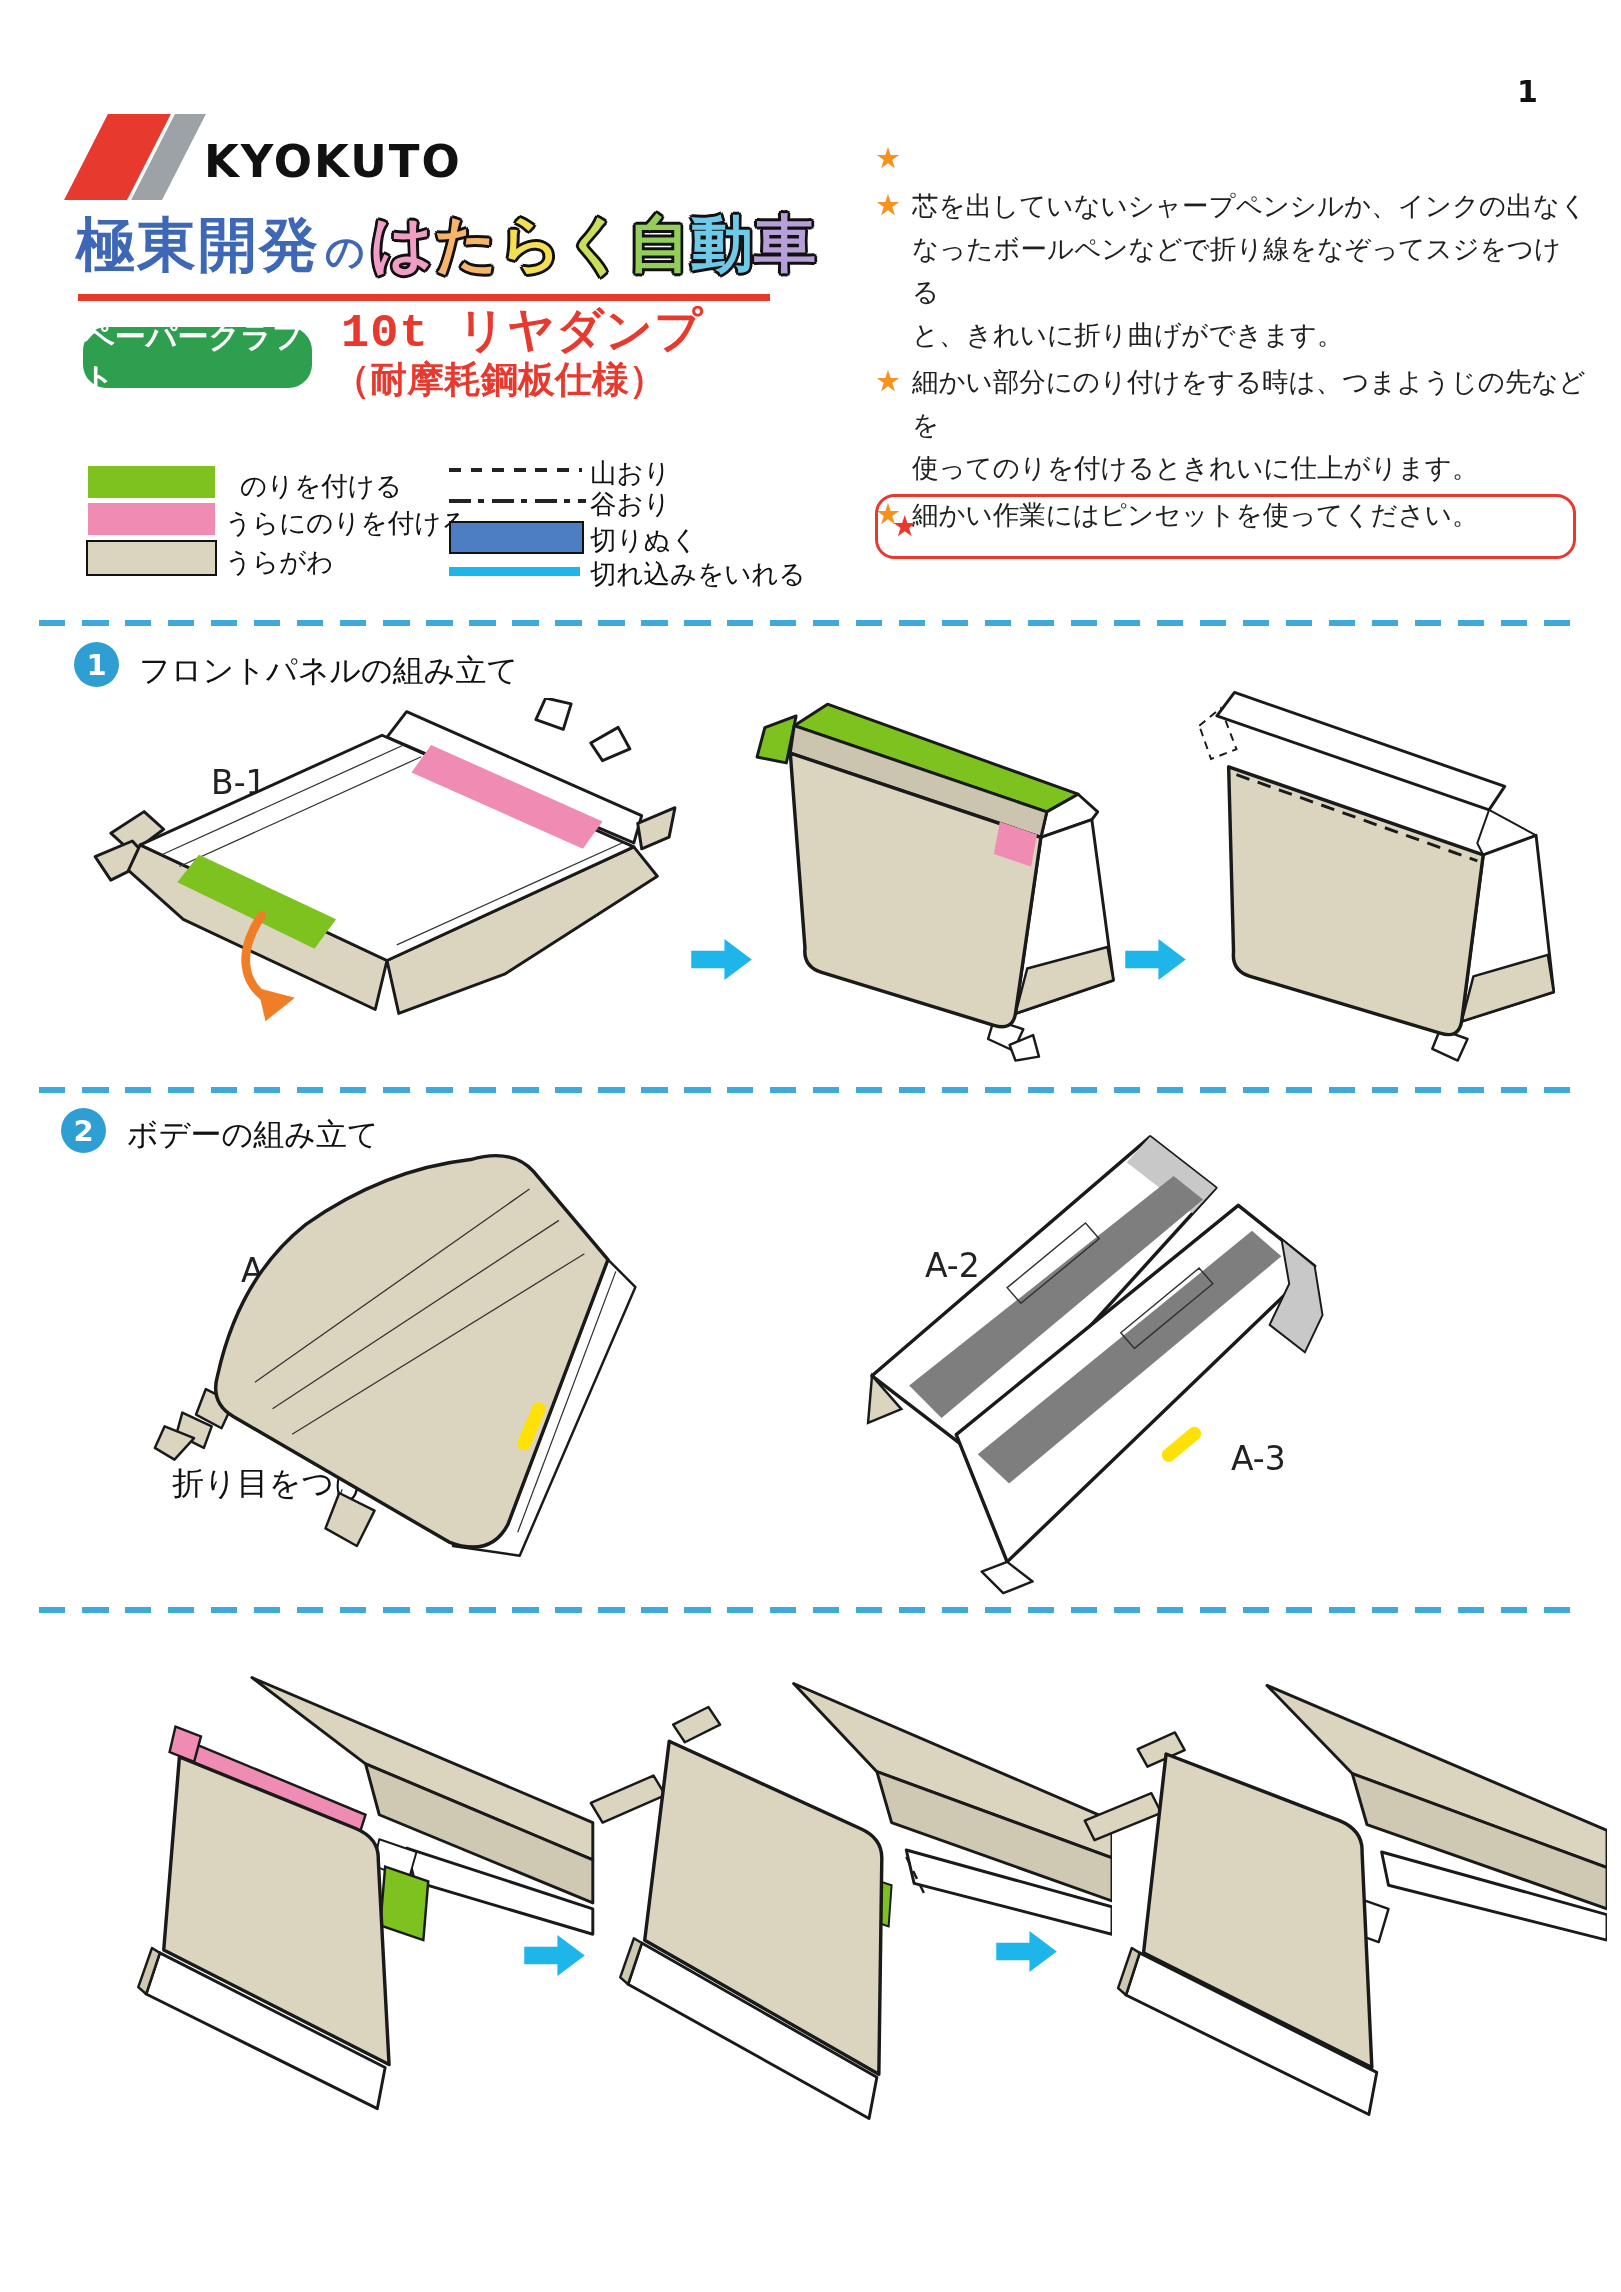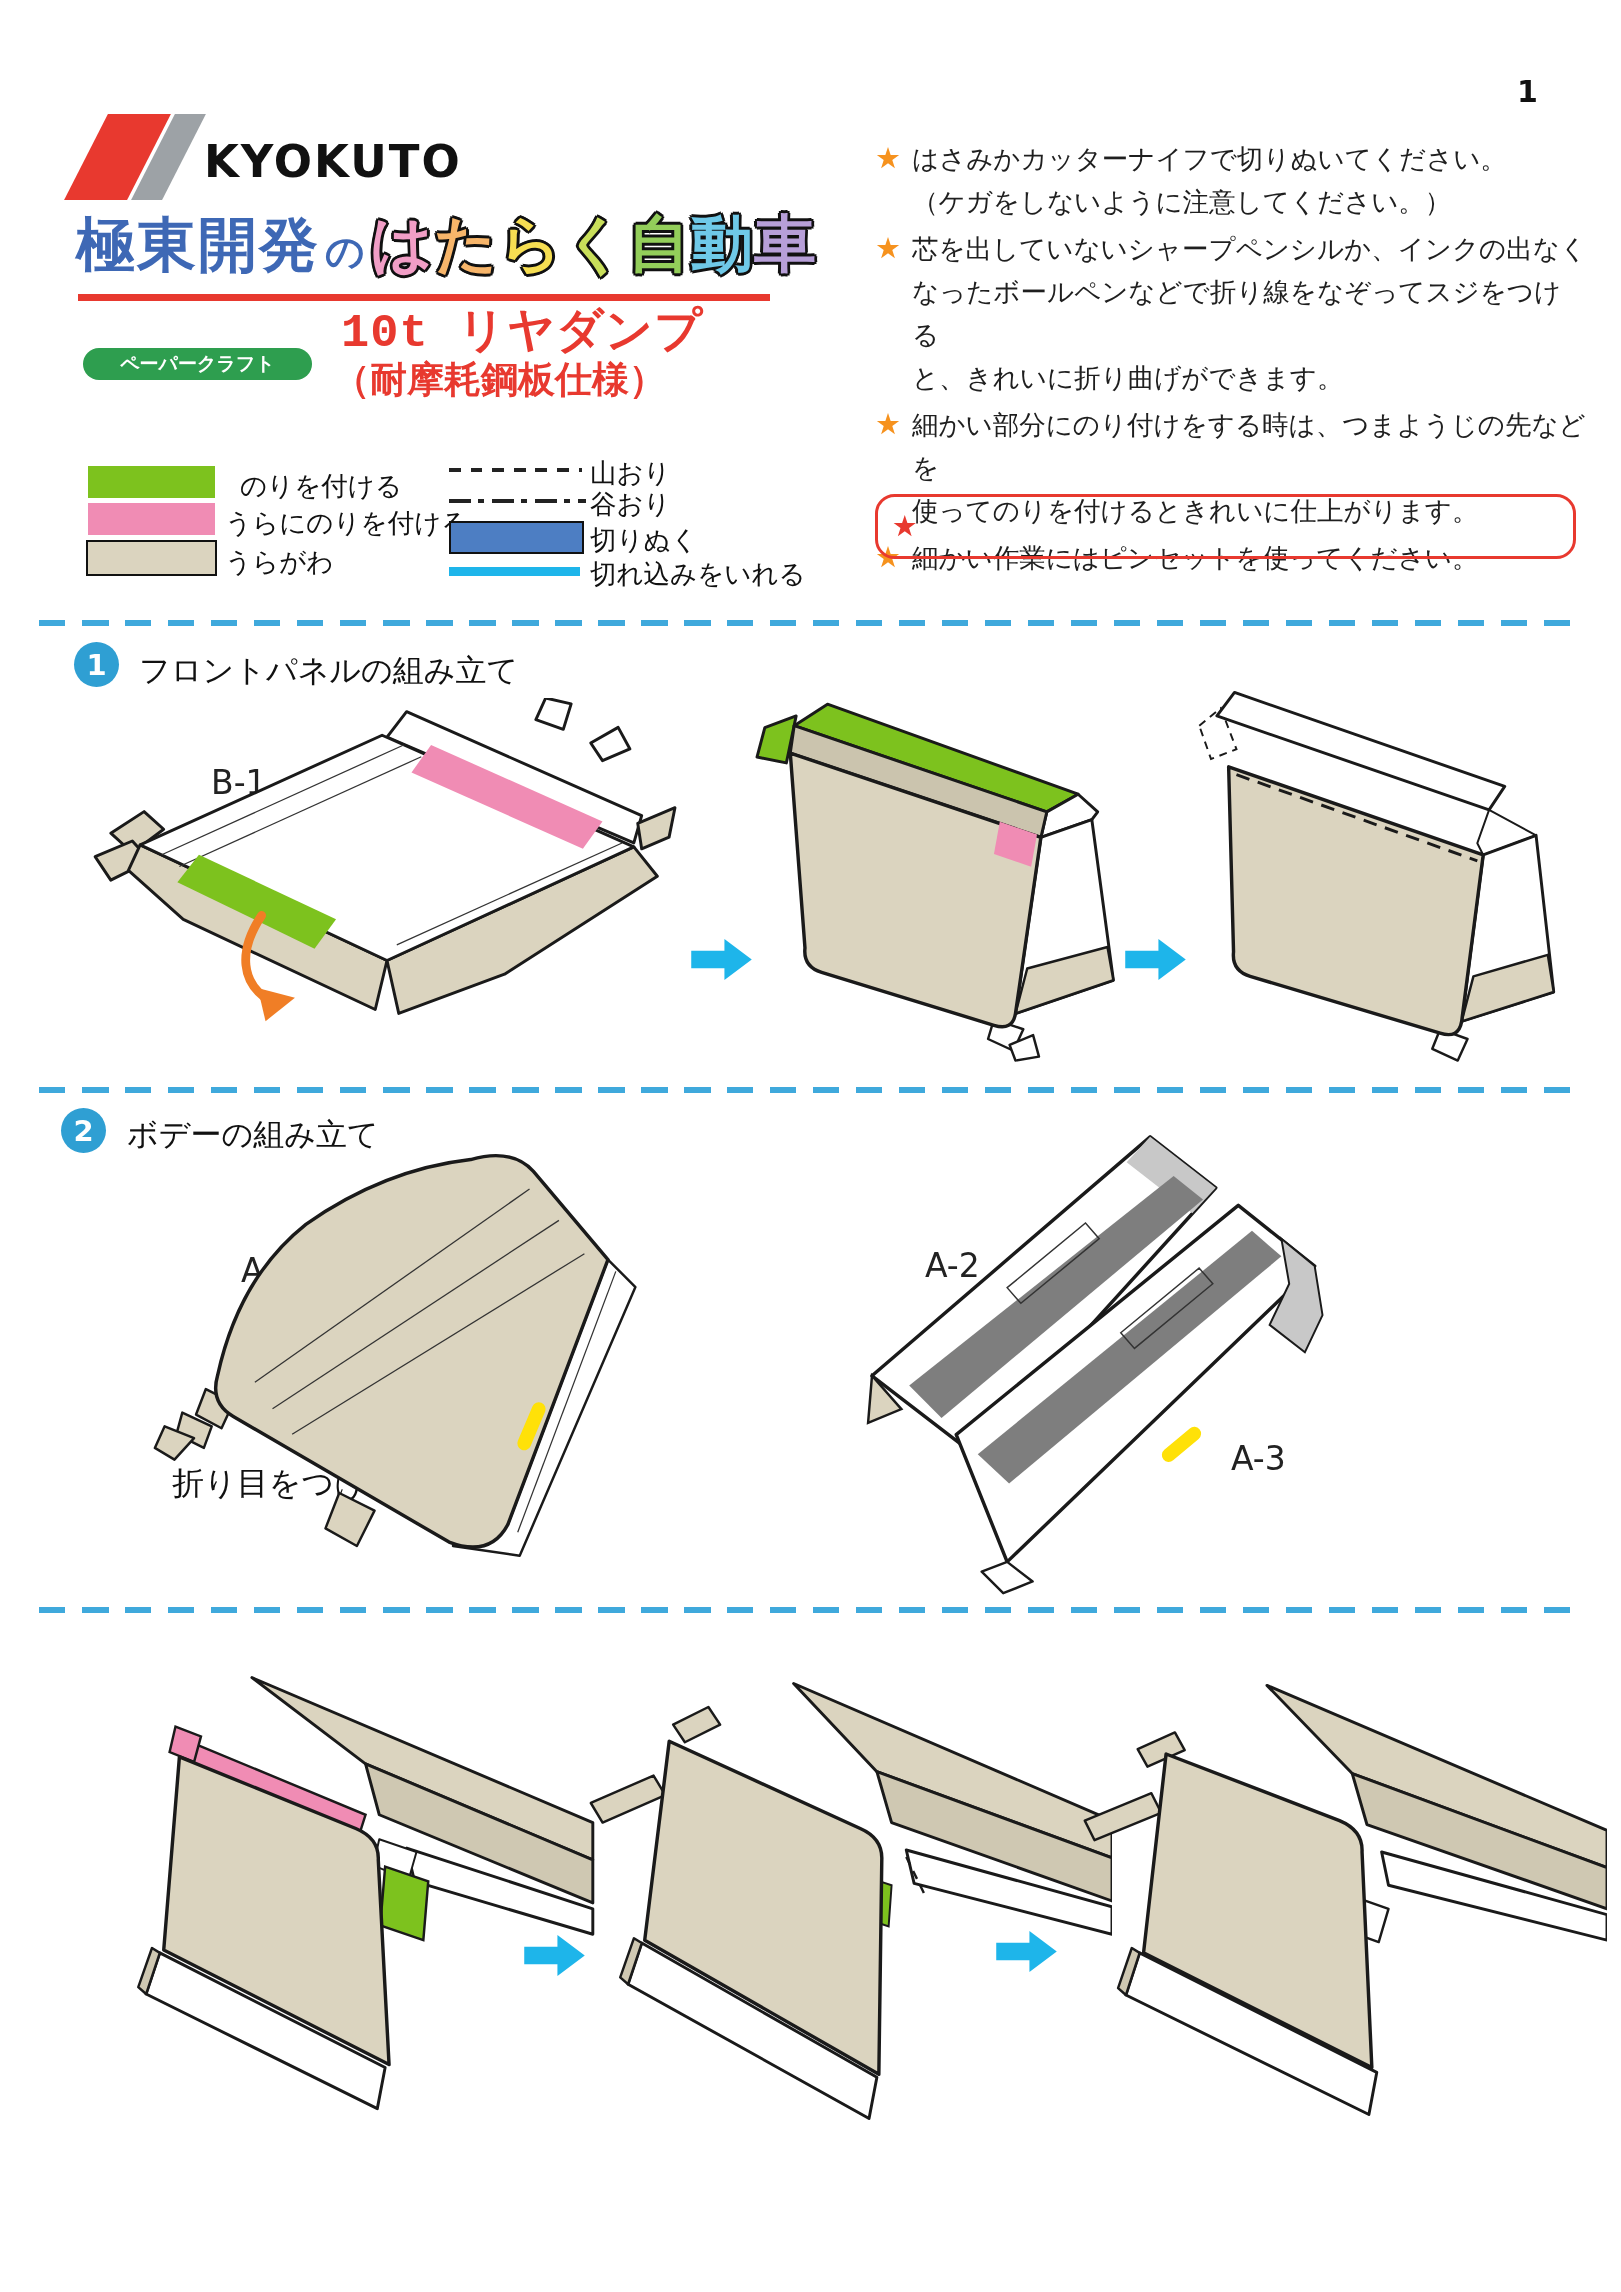--- a/index.html
+++ b/index.html
@@ -9,22 +9,22 @@
   
   .logo-red{left:86px;top:114px;width:63px;height:86px;background:#E8392F;transform:skewX(-27deg);}
   .logo-gray{left:153px;top:114px;width:31px;height:86px;background:#9DA2A6;transform:skewX(-27deg);}
   .logo-word{left:204px;top:135px;font-size:45px;font-weight:700;letter-spacing:2px;color:#111;}
   .brand-row{left:76px;top:202px;white-space:nowrap;}
   .brand-blue{font-size:59px;font-weight:700;color:#3E68B5;letter-spacing:2px;}
   .brand-no{font-size:39px;font-weight:700;color:#3E68B5;}
   .brand-char{font-size:62px;font-weight:700;letter-spacing:1px;
     text-shadow:2.9px 0 #111,-2.9px 0 #111,0 2.9px #111,0 -2.9px #111,2px 2px #111,-2px 2px #111,2px -2px #111,-2px -2px #111;}
   .title-underline{left:78px;top:294px;width:692px;height:6.9px;background:#E8392F;}
-  .badge{left:83px;top:327px;width:229px;height:32px;border-radius:23.5px;
-         display:flex;align-items:center;justify-content:center;color:#fff;font-size:19px;font-weight:700;margin-top:21px;}
+  .badge{left:83px;top:327px;width:229px;height:61px;border-radius:23.5px;
+         display:flex;align-items:center;justify-content:center;color:#fff;font-size:31px;font-weight:700;}
   .product-name{left:341px;top:299px;font-size:47px;font-weight:700;letter-spacing:1px;font-family:Liberation Mono, monospace;}
   .product-spec{left:333px;top:355px;font-size:37px;font-weight:700;}
   .page-num{left:1517px;top:74px;font-size:30px;font-weight:700;color:#111;}
   
   .swatch{width:127px;height:32px;}
   .swatch-border{border:2.5px solid #111;}
   .legend-label{font-size:26.5px;color:#111;white-space:nowrap;}
   .line-dashed{width:133px;height:3.9px;background:repeating-linear-gradient(90deg,#222 0 11.8px,transparent 11.8px 21.6px);}
   .line-dashdot{width:137px;height:3.9px;background:repeating-linear-gradient(90deg,#222 0 21.6px,transparent 21.6px 29px,#222 29px 35px,transparent 35px 43px);}
   .rect-cut{width:131px;height:29px;border:2.5px solid #111;}
@@ -81,22 +81,20 @@
 <div class="abs line-dashdot" style="left:449px;top:499px;"></div>
 <div class="abs legend-label" style="left:590px;top:486px;">谷おり</div>
 <div class="abs rect-cut" style="left: 449px; top: 521px; background-color: rgb(77, 126, 195);"></div>
 <div class="abs legend-label" style="left:590px;top:522px;">切りぬく</div>
 <div class="abs line-slit" style="left: 449px; top: 567px; background-color: rgb(30, 181, 234);"></div>
 <div class="abs legend-label" style="left:590px;top:556px;text-align:right;">切れ込みをいれる</div>
 
 <div class="abs notes">
   <div class="note">
     <span class="star" style="color: rgb(246, 146, 30);">★</span>
-    <p>はさみかカッターナイフで切りぬいてください。
-（ケガをしないように注意してください。）</p>
   </div>
   <div class="note">
     <span class="star" style="color: rgb(246, 146, 30);">★</span>
     <p>芯を出していないシャープペンシルか、インクの出なく
 なったボールペンなどで折り線をなぞってスジをつける
 と、きれいに折り曲げができます。</p>
   </div>
   <div class="note">
     <span class="star" style="color: rgb(246, 146, 30);">★</span>
     <p>細かい部分にのり付けをする時は、つまようじの先などを

